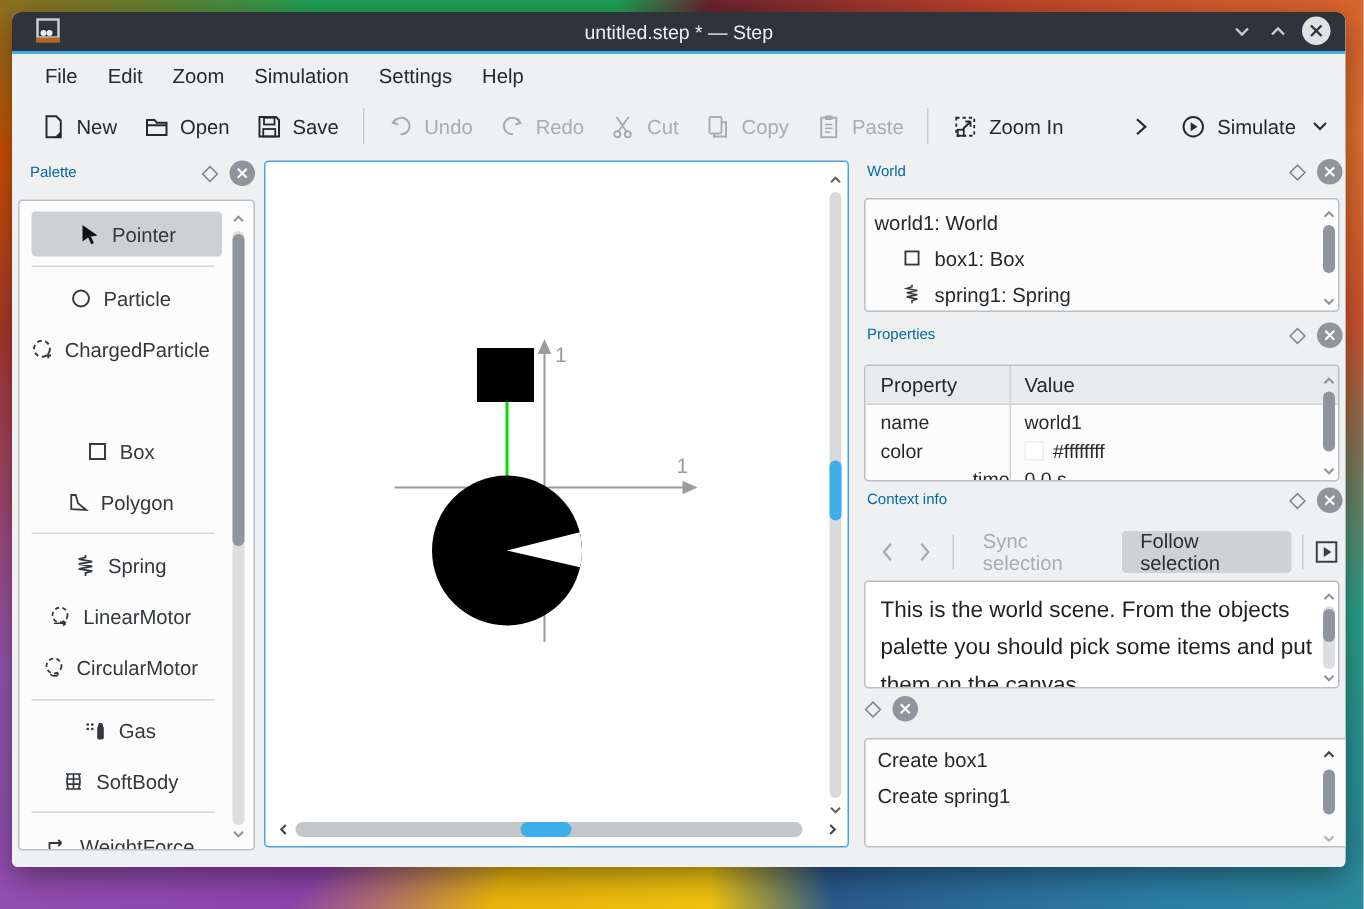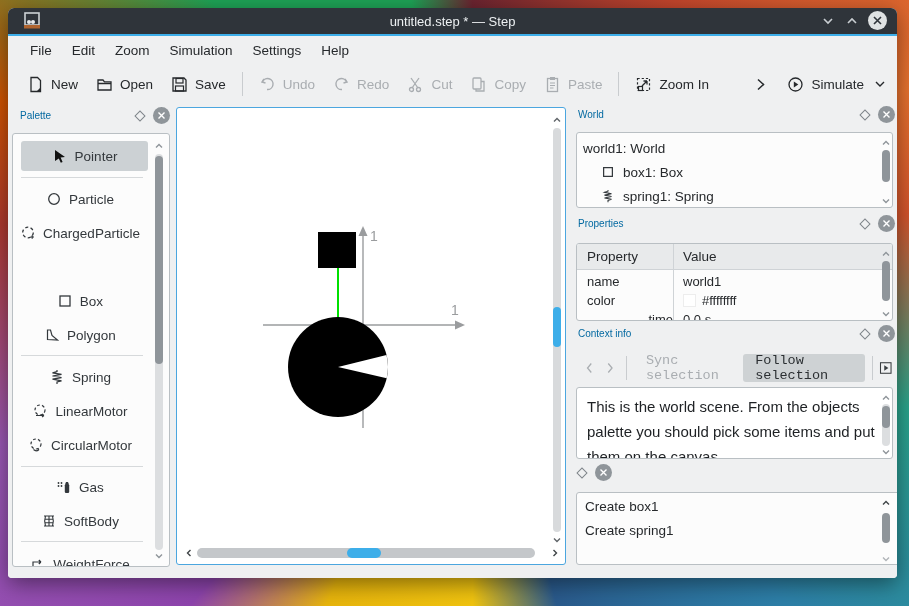--- a/index.html
+++ b/index.html
@@ -67,21 +67,21 @@
     background:#3daee9; border-radius:5px; }
   
   .list-row { position:absolute; left:0; width:100%; height:24px; display:flex;
     align-items:center; font-size:13.5px; gap:8px; }
   .list-row.sel { background:#cde7f8; }
   .props-head { position:absolute; left:0; top:0; width:100%; height:26px;
     background:#e8eaeb; border-bottom:1px solid #cfd3d6; display:flex; align-items:center; font-size:13.5px; }
   .col-div { position:absolute; top:0; bottom:0; left:96px; width:1px; background:#cfd3d6; }
   .prop-row { position:absolute; left:0; width:100%; height:19px; display:flex; align-items:center; font-size:13px; }
   .swatch { width:13px; height:13px; background:#ffffff; border:1px solid #ededed; margin-right:6px; }
-  .ctx-toolbar { position:absolute; display:flex; align-items:center;font-family:Liberation Mono, monospace; }
+  .ctx-toolbar { position:absolute; display:flex; align-items:center; }
   .ctx-btn { height:28px; display:flex; align-items:center; padding:0 12px;
     font-size:13.5px; border-radius:3px; }
   .ctx-btn.disabled { color:#a9adb1; }
   .ctx-btn.pressed { background:#ced2d4; color:#2b2f32; }
   .ctx-text { position:absolute; left:10px; top:6px; width:288px; font-size:15px;
     line-height:25px; color:#1e2124; }
 </style>
 </head>
 <body>
 

